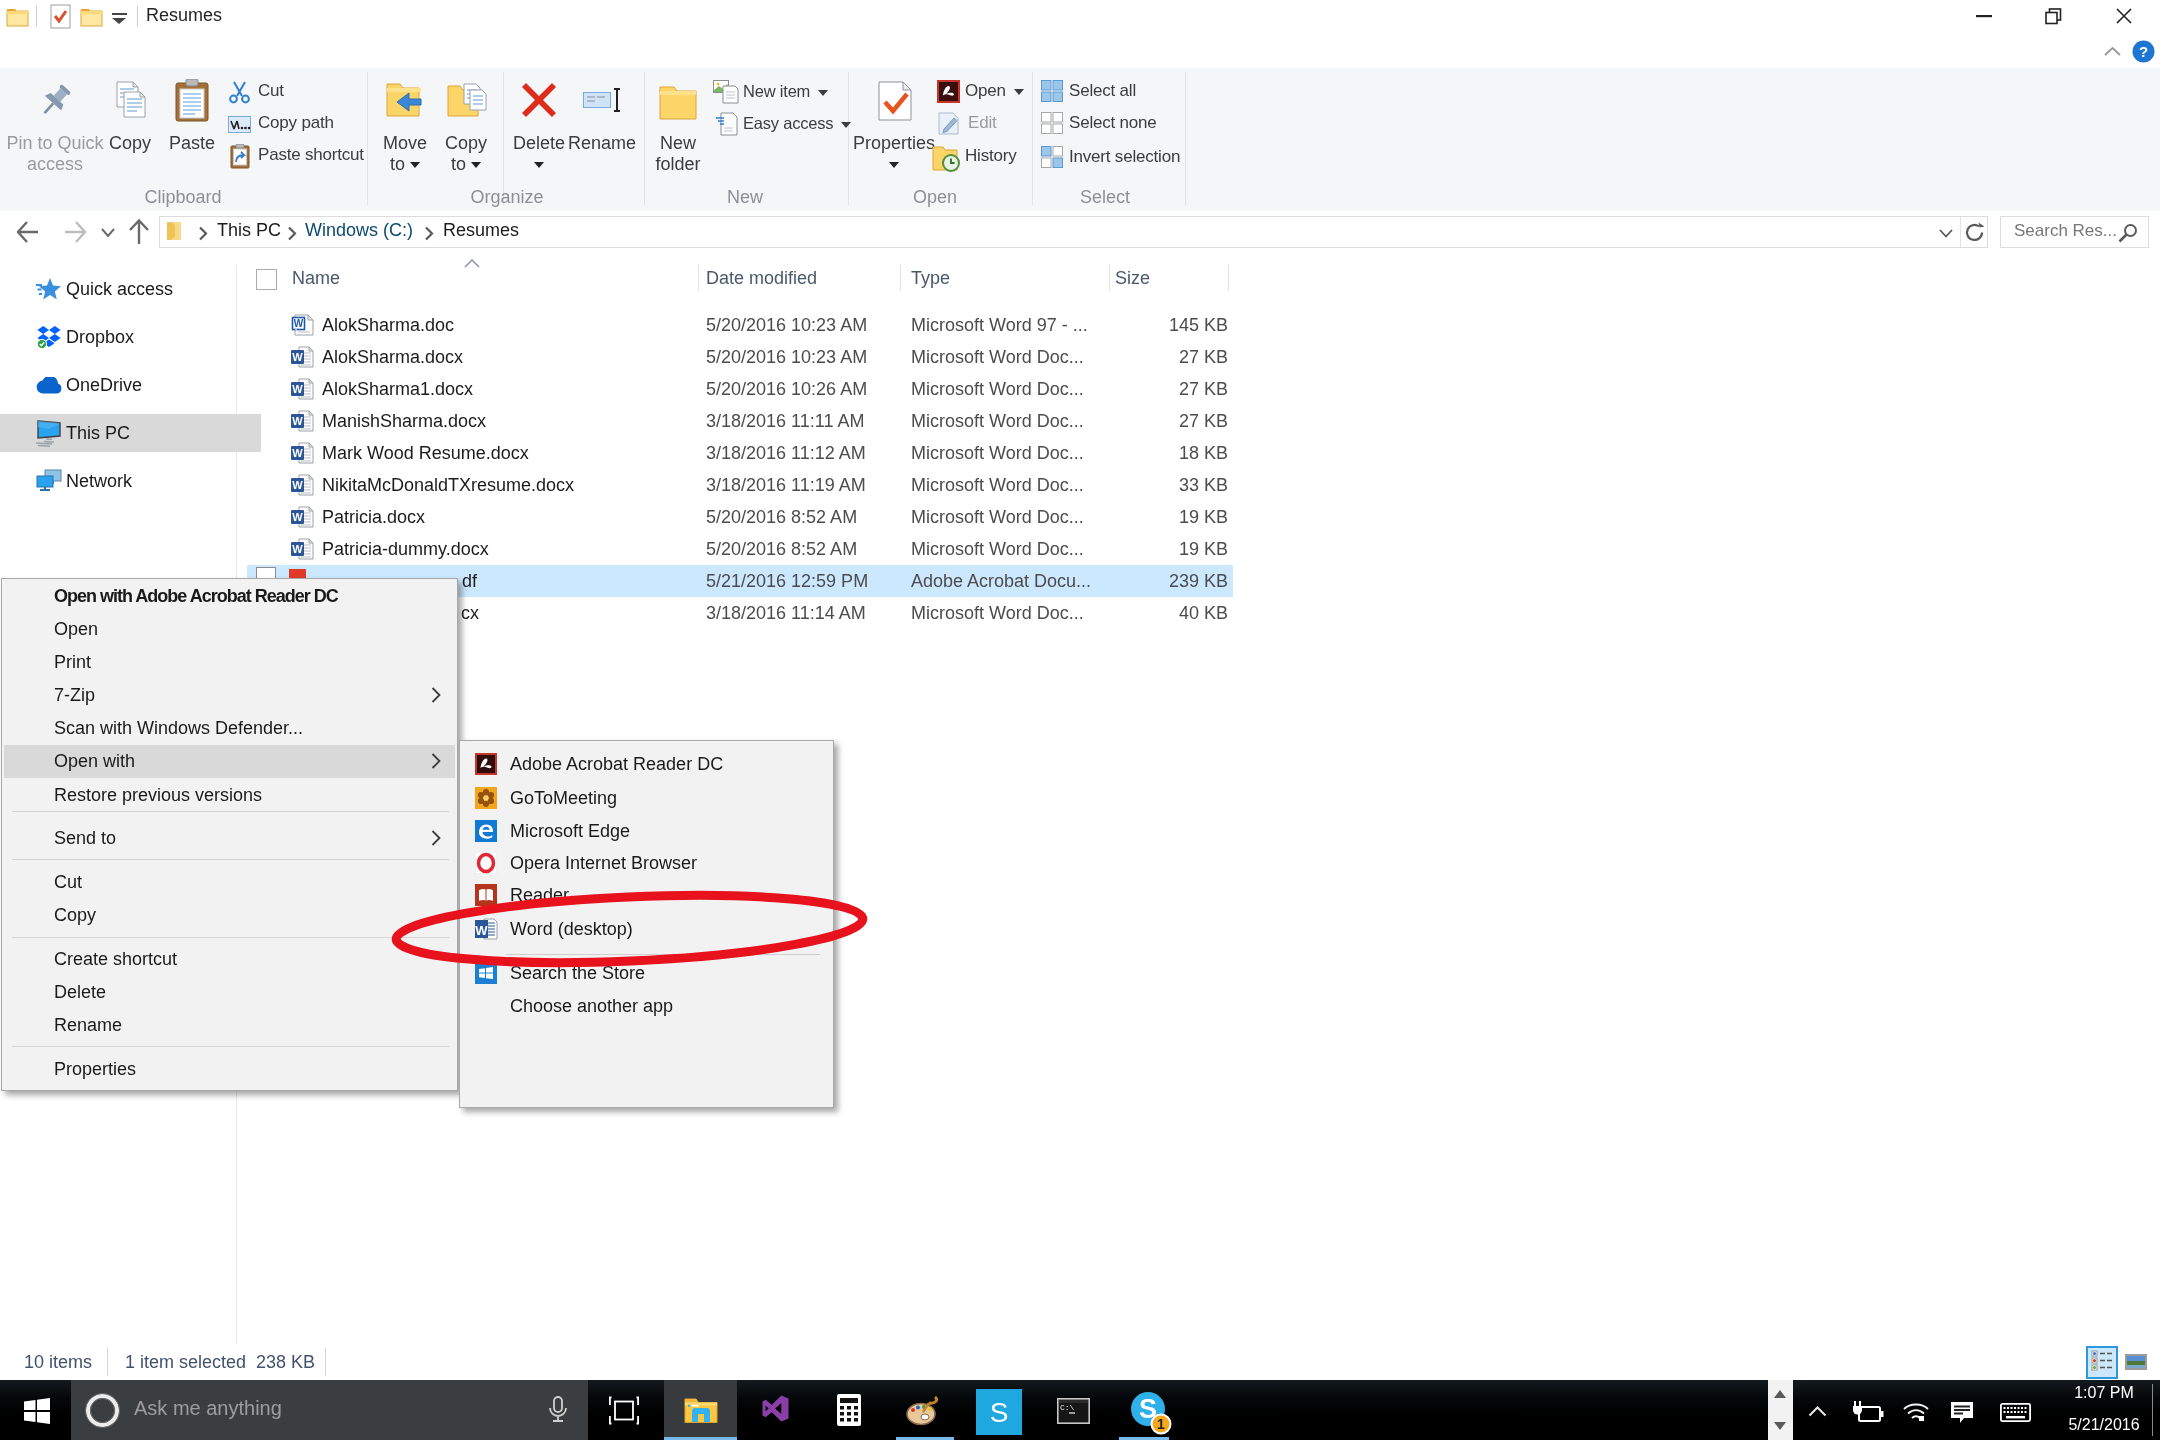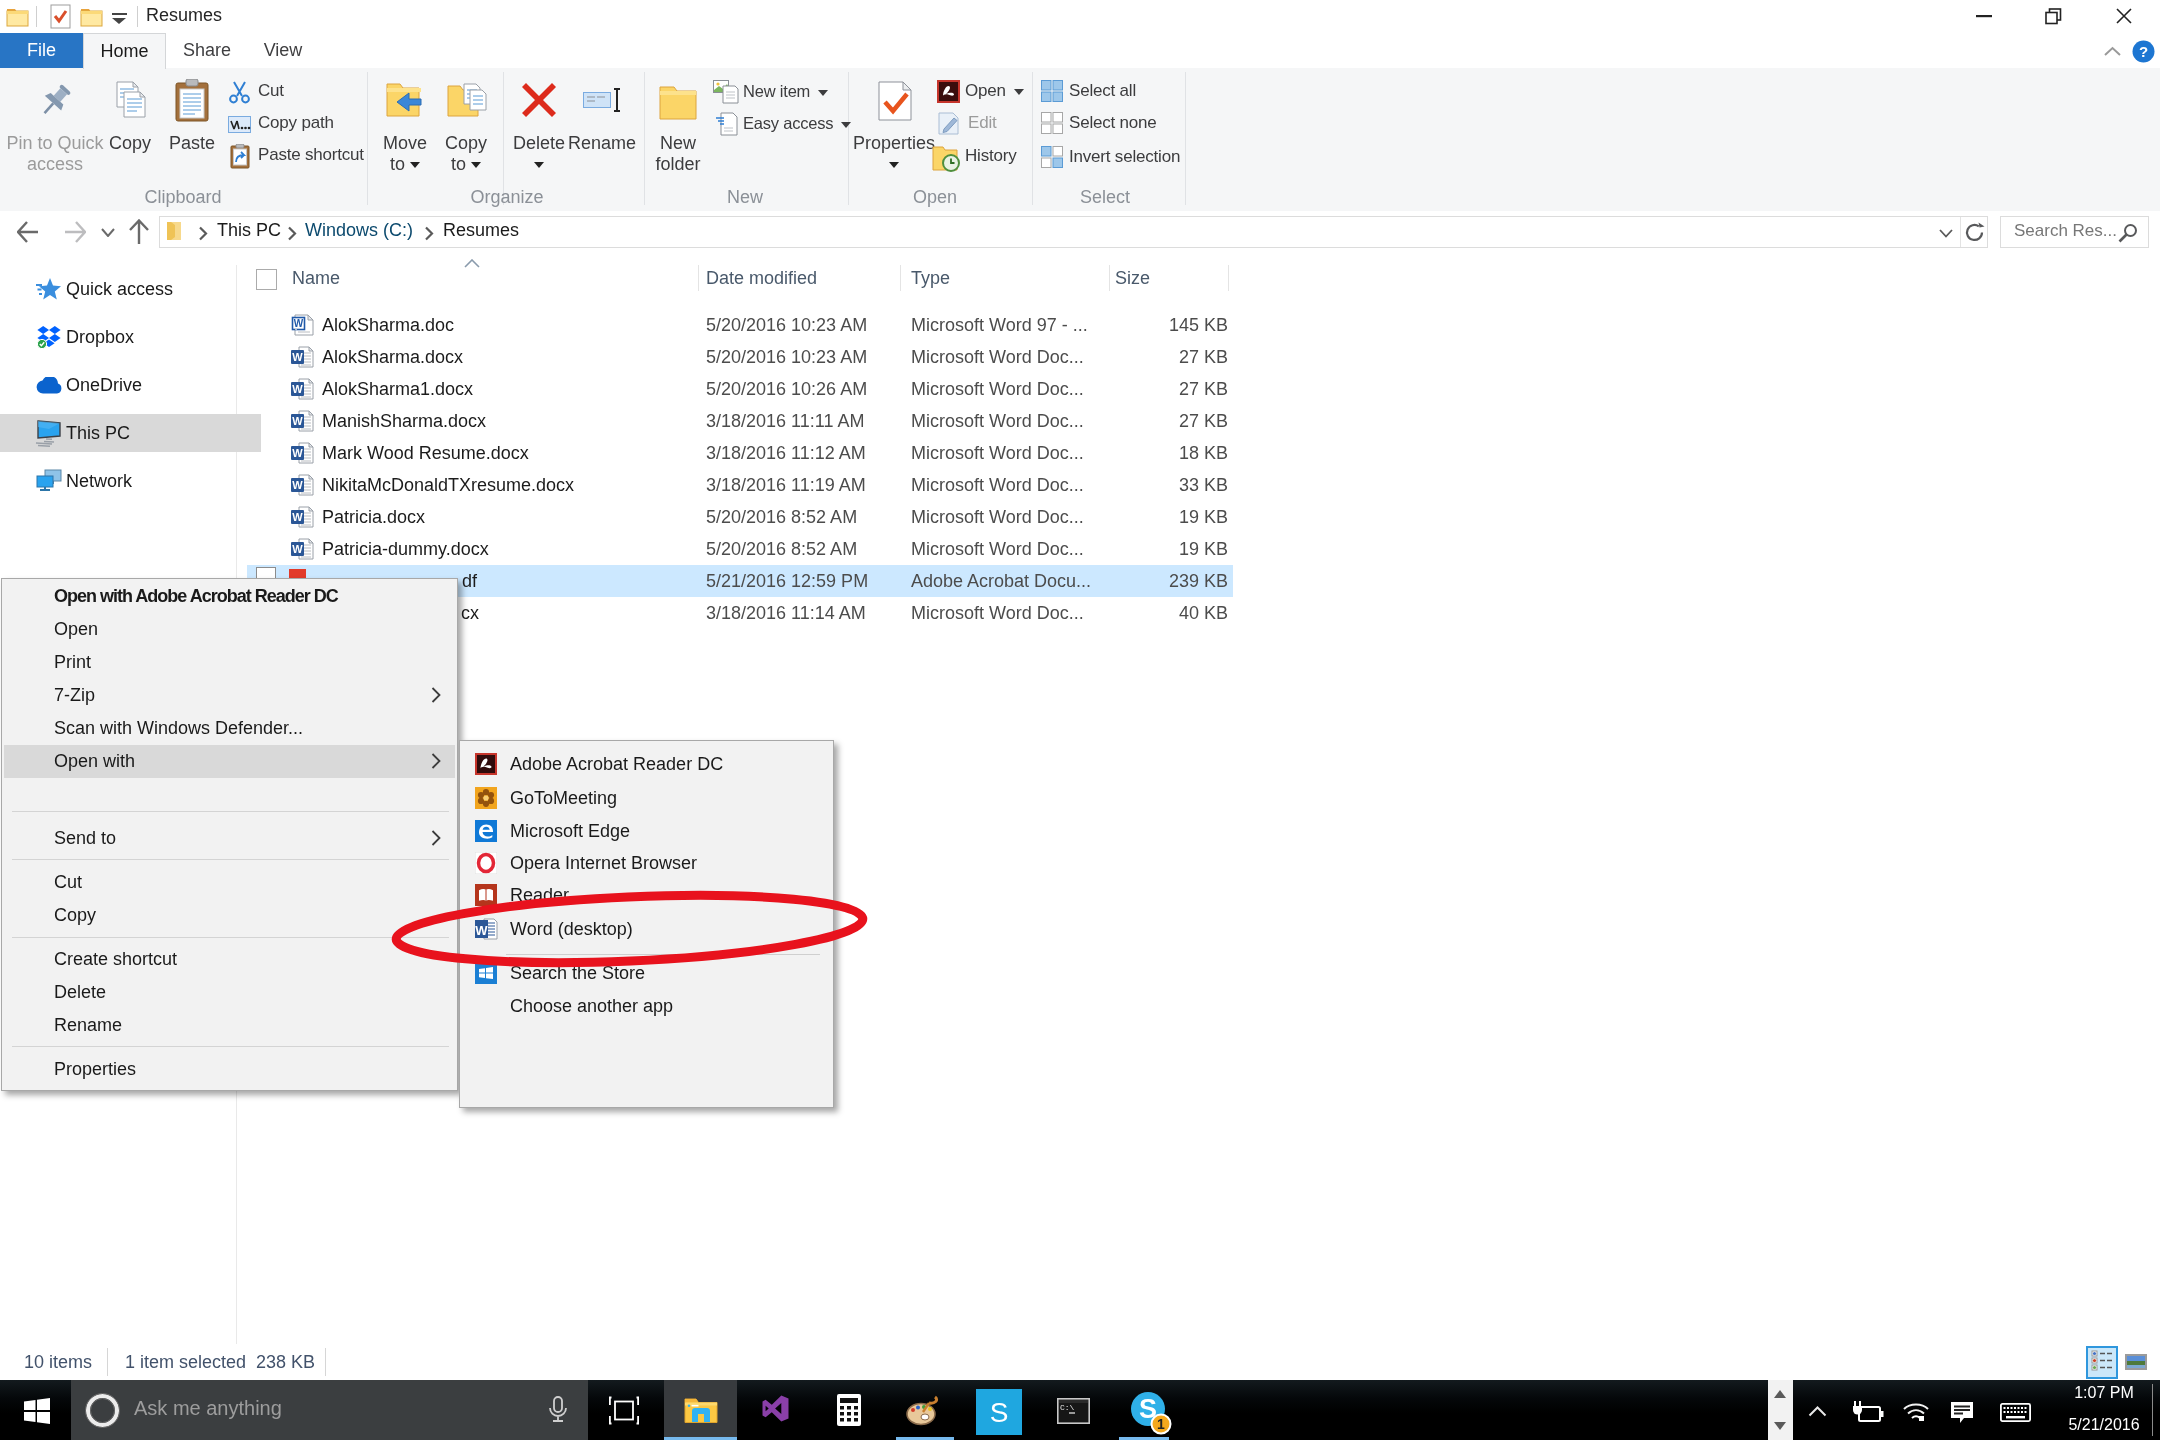--- a/index.html
+++ b/index.html
@@ -101,26 +101,20 @@
         <rect width="16" height="2.2" fill="#222"></rect>
       </svg>
     <svg class="abs" style="left:2045px;top:8px;" width="17" height="17" viewBox="0 0 17 17">
         <rect x="4.5" y="1" width="11" height="11" fill="none" stroke="#222" stroke-width="1.6"></rect>
         <rect x="1" y="4.5" width="11" height="11" fill="#fff" stroke="#222" stroke-width="1.6"></rect>
       </svg>
     <svg class="abs" style="left:2116px;top:8px;" width="16" height="16" viewBox="0 0 16 16">
         <path d="M1 1 L15 15 M15 1 L1 15" stroke="#222" stroke-width="1.6"></path>
       </svg>
   </div>
-  <div id="tabrow" class="abs">
-    <div class="tab" id="filetab">File</div>
-    <div class="tab" id="hometab">Home</div>
-    <div class="tab" style="left:170px;width:74px;">Share</div>
-    <div class="tab" style="left:248px;width:70px;">View</div>
-  </div>
   <div id="ribbon" class="abs">
     <div class="gsep" style="left:367px;"></div>
     <div class="gsep" style="left:503px;"></div>
     <div class="gsep" style="left:644px;"></div>
     <div class="gsep" style="left:848px;"></div>
     <div class="gsep" style="left:1032px;"></div>
     <div class="gsep" style="left:1185px;"></div>
     <div class="glabel" style="left:123px;top:119px;">Clipboard</div>
     <div class="glabel" style="left:447px;top:119px;">Organize</div>
     <div class="glabel" style="left:685px;top:119px;">New</div>
@@ -545,20 +539,23 @@
         </svg>
       </div>
     <div class="mi" style="top:132.5px;">
         <div class="t">Scan with Windows Defender...</div>
       </div>
     <div class="mi" style="top:165.5px;background:#d9d9d9;">
         <div class="t">Open with</div>
         <svg class="arr" width="10" height="16" viewBox="0 0 10 16">
           <path d="M1.5 1 L8.5 8 L1.5 15" stroke="#3c3c3c" stroke-width="1.8" fill="none"></path>
         </svg>
+      </div>
+    <div class="mi" style="top:199.5px;">
+        <div class="t">Restore previous versions</div>
       </div>
     <div class="msep" style="top:232px;"></div>
     <div class="mi" style="top:242.5px;">
         <div class="t">Send to</div>
         <svg class="arr" width="10" height="16" viewBox="0 0 10 16">
           <path d="M1.5 1 L8.5 8 L1.5 15" stroke="#3c3c3c" stroke-width="1.8" fill="none"></path>
         </svg>
       </div>
     <div class="msep" style="top:280px;"></div>
     <div class="mi" style="top:286.5px;">

